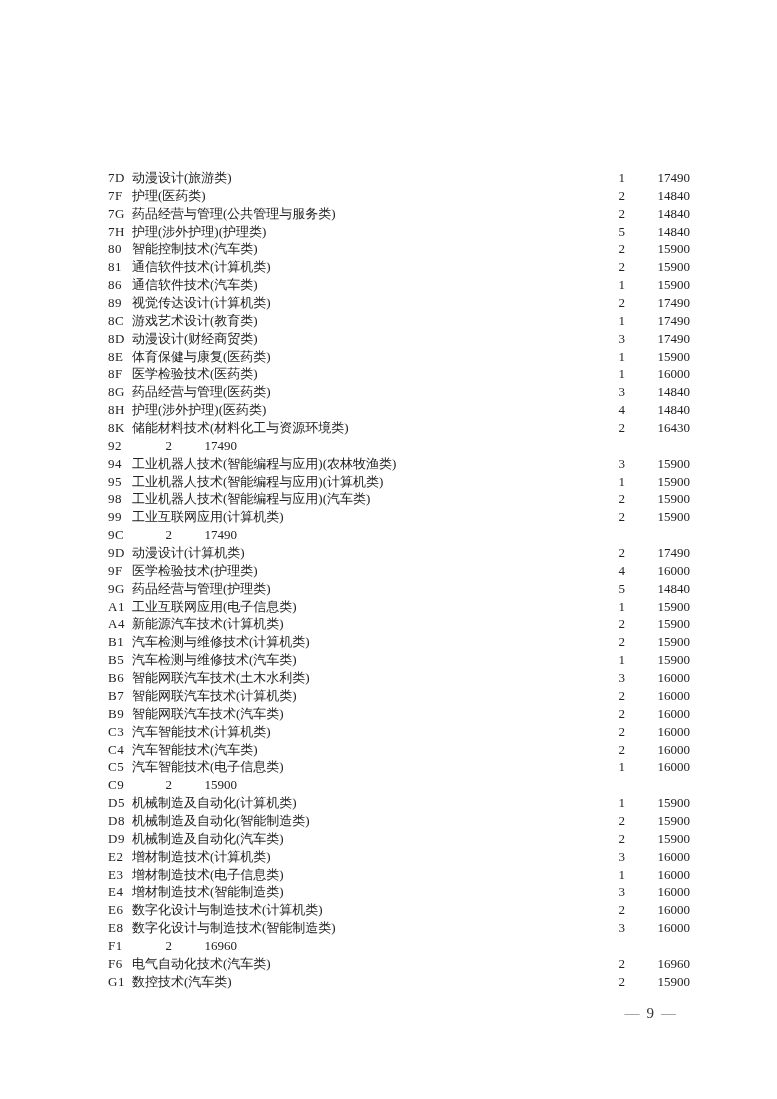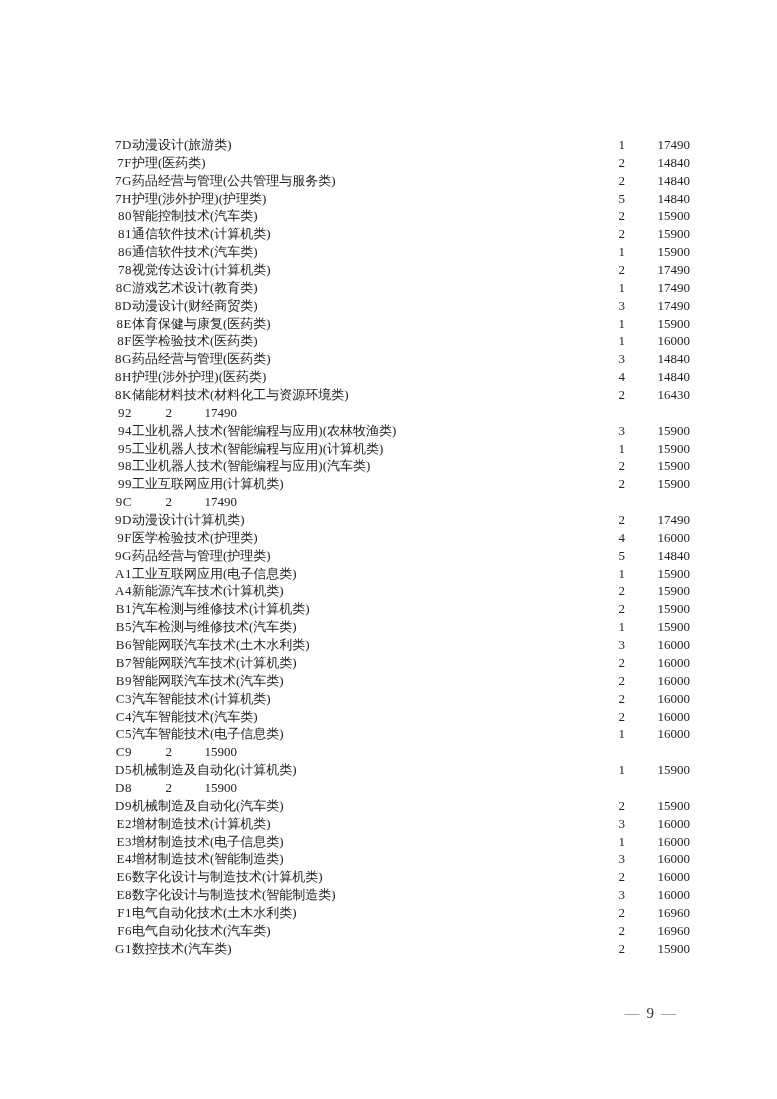--- a/index.html
+++ b/index.html
@@ -27,35 +27,35 @@
     align-items: baseline;
     height: 17.87px;
     line-height: 17.87px;
     font-size: 13px;
     white-space: nowrap;
   }
   .cell-code {
     width: 24px;
     flex: 0 0 auto;
     letter-spacing: 0.5px;
-    text-align: right;
   }
   .cell-name {
     flex: 1 1 auto;
     overflow: hidden;
   }
   .cell-count {
     flex: 0 0 auto;
     width: 40px;
     text-align: right;
   }
   .cell-fee {
     flex: 0 0 auto;
     width: 65px;
     text-align: right;
+    margin-top: 33px;
   }
   .footer {
     position: absolute;
     top: 1003px;
     left: 0;
     width: 676px;
     text-align: right;
     font-size: 15px;
     line-height: 20px;
   }
@@ -110,21 +110,21 @@
         <span class="cell-count">2</span>
         <span class="cell-fee">15900</span>
       </div>
       <div class="row">
         <span class="cell-code">86</span>
         <span class="cell-name">通信软件技术(汽车类)</span>
         <span class="cell-count">1</span>
         <span class="cell-fee">15900</span>
       </div>
       <div class="row">
-        <span class="cell-code">78</span>
+        <span class="cell-code">89</span>
         <span class="cell-name">视觉传达设计(计算机类)</span>
         <span class="cell-count">2</span>
         <span class="cell-fee">17490</span>
       </div>
       <div class="row">
         <span class="cell-code">8C</span>
         <span class="cell-name">游戏艺术设计(教育类)</span>
         <span class="cell-count">1</span>
         <span class="cell-fee">17490</span>
       </div>
@@ -282,20 +282,21 @@
         <span class="cell-fee">15900</span>
       </div>
       <div class="row">
         <span class="cell-code">D5</span>
         <span class="cell-name">机械制造及自动化(计算机类)</span>
         <span class="cell-count">1</span>
         <span class="cell-fee">15900</span>
       </div>
       <div class="row">
         <span class="cell-code">D8</span>
+        <span class="cell-name">机械制造及自动化(智能制造类)</span>
         <span class="cell-count">2</span>
         <span class="cell-fee">15900</span>
       </div>
       <div class="row">
         <span class="cell-code">D9</span>
         <span class="cell-name">机械制造及自动化(汽车类)</span>
         <span class="cell-count">2</span>
         <span class="cell-fee">15900</span>
       </div>
       <div class="row">
@@ -323,21 +324,20 @@
         <span class="cell-fee">16000</span>
       </div>
       <div class="row">
         <span class="cell-code">E8</span>
         <span class="cell-name">数字化设计与制造技术(智能制造类)</span>
         <span class="cell-count">3</span>
         <span class="cell-fee">16000</span>
       </div>
       <div class="row">
         <span class="cell-code">F1</span>
-        <span class="cell-name">电气自动化技术(土木水利类)</span>
         <span class="cell-count">2</span>
         <span class="cell-fee">16960</span>
       </div>
       <div class="row">
         <span class="cell-code">F6</span>
         <span class="cell-name">电气自动化技术(汽车类)</span>
         <span class="cell-count">2</span>
         <span class="cell-fee">16960</span>
       </div>
       <div class="row">

